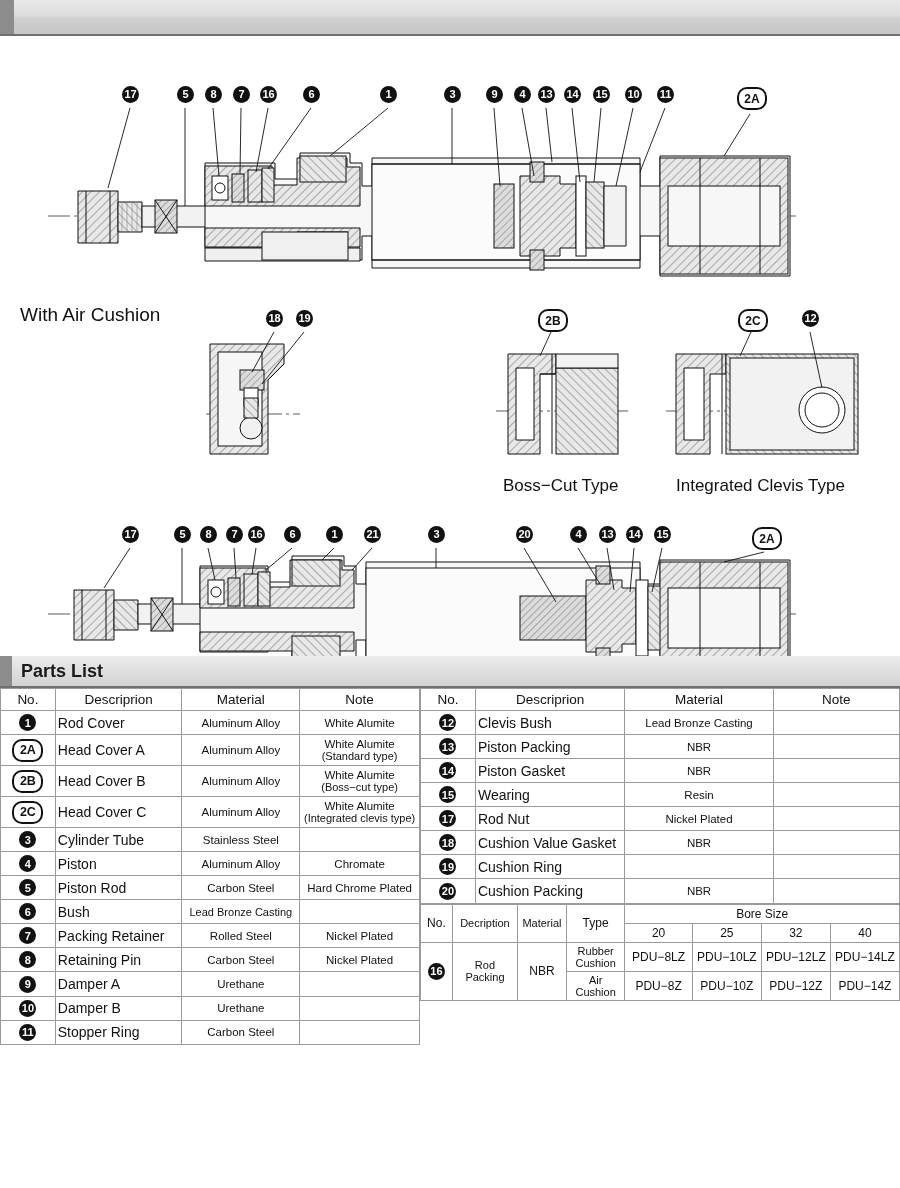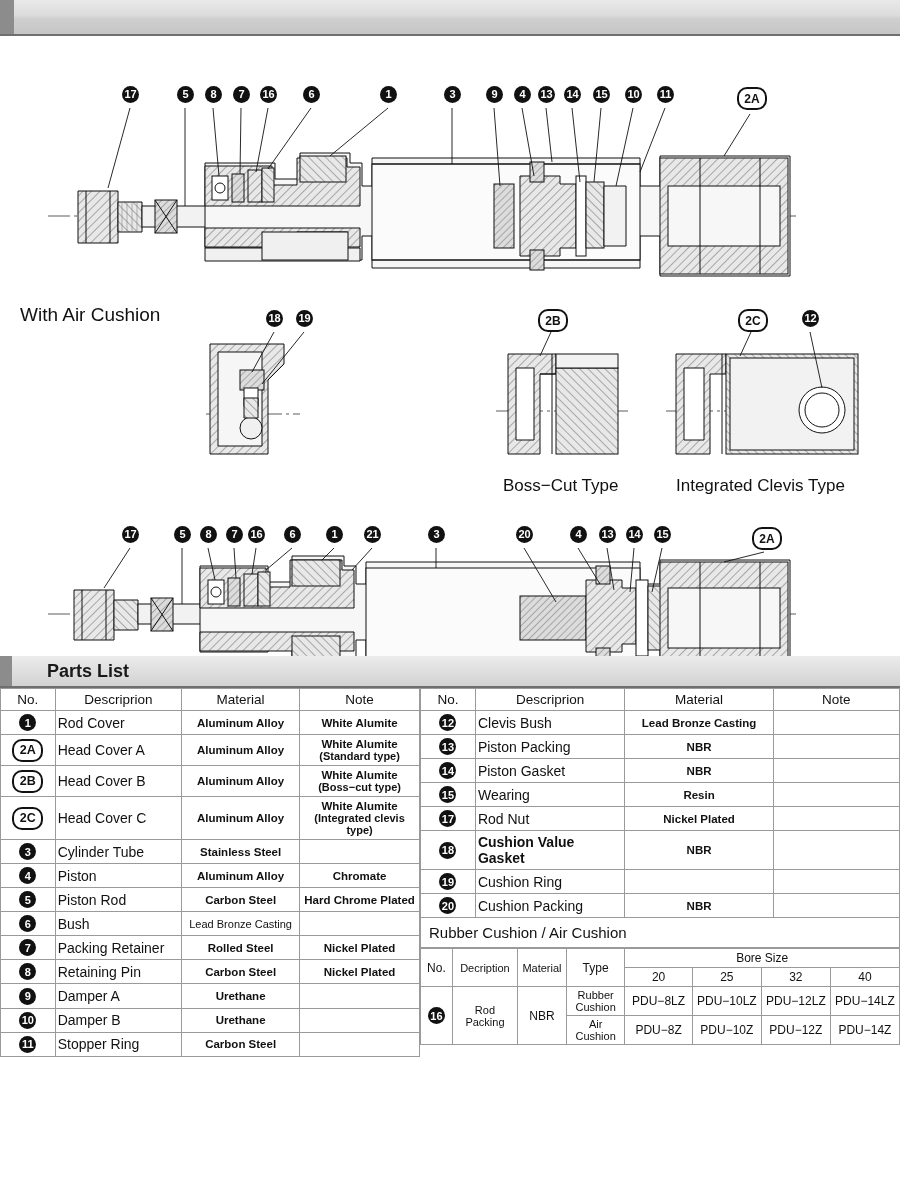--- a/index.html
+++ b/index.html
@@ -27,21 +27,21 @@
     font-size:21px;font-weight:bold;color:#1a1a1a;
     padding-left:10px;letter-spacing:.2px;
   }
   .sub-bar{
     height:30px;
     background:linear-gradient(to bottom,#ececec 0%,#dfdfdf 50%,#d2d2d2 100%);
     border-bottom:2px solid #6f6f6f;
     display:flex;align-items:center;
   }
   .sub-bar .tab{background:#8c8c8c;width:12px;align-self:stretch;}
-  .sub-bar .title{font-size:18px;font-weight:bold;padding-left:9px;color:#1a1a1a;margin-left:26px;}
+  .sub-bar .title{font-size:18px;font-weight:bold;padding-left:9px;color:#1a1a1a;}
 
   
   .drawing{position:relative;height:620px;}
   .drawing svg{position:absolute;top:0;left:0;}
   .caption{
     position:absolute;font-size:17px;color:#111;
   }
   .cap-aircushion{left:20px;top:268px;font-size:19px;}
   .cap-boss{left:503px;top:440px;}
   .cap-clevis{left:676px;top:440px;}
@@ -79,21 +79,21 @@
   .b-inline{
     display:inline-flex;align-items:center;justify-content:center;
     width:17px;height:17px;border-radius:50%;
     background:#111;color:#fff;font-size:11px;font-weight:bold;
     vertical-align:middle;
   }
   .b-inline.oval{
     width:27px;height:19px;border-radius:10px;
     background:#fff;color:#111;border:2px solid #111;font-size:12.5px;
   }
-  .small{font-size:11.5px;font-weight:bold;}
+  .small{font-size:11.5px;}
   .tiny{font-size:11px;}
 
   .lower{position:relative;display:flex;gap:0;}
   .left-col{width:420px;}
   .right-col{width:480px;margin-left:0;}
 
   .rubber-title{
     font-size:15px;padding:6px 0 6px 8px;border:1px solid #9a9a9a;border-top:none;
   }
   .spare-table{width:100%;font-size:12px;}
@@ -494,21 +494,20 @@
         <tr>
           <td><span class="b-inline">20</span></td>
           <td class="desc">Cushion Packing</td>
           <td class="small">NBR</td>
           <td></td>
         </tr>
       </tbody>
     </table>
 
 
-    <div class="rubber-title">Rubber Cushion / Air Cushion</div>
 
     <table class="spare-table">
       <thead>
         <tr>
           <th rowspan="2" style="width:32px">No.</th>
           <th rowspan="2" style="width:66px" class="tiny">Decription</th>
           <th rowspan="2" style="width:48px" class="tiny">Material</th>
           <th rowspan="2" style="width:60px">Type</th>
           <th colspan="4">Bore Size</th>
         </tr>

